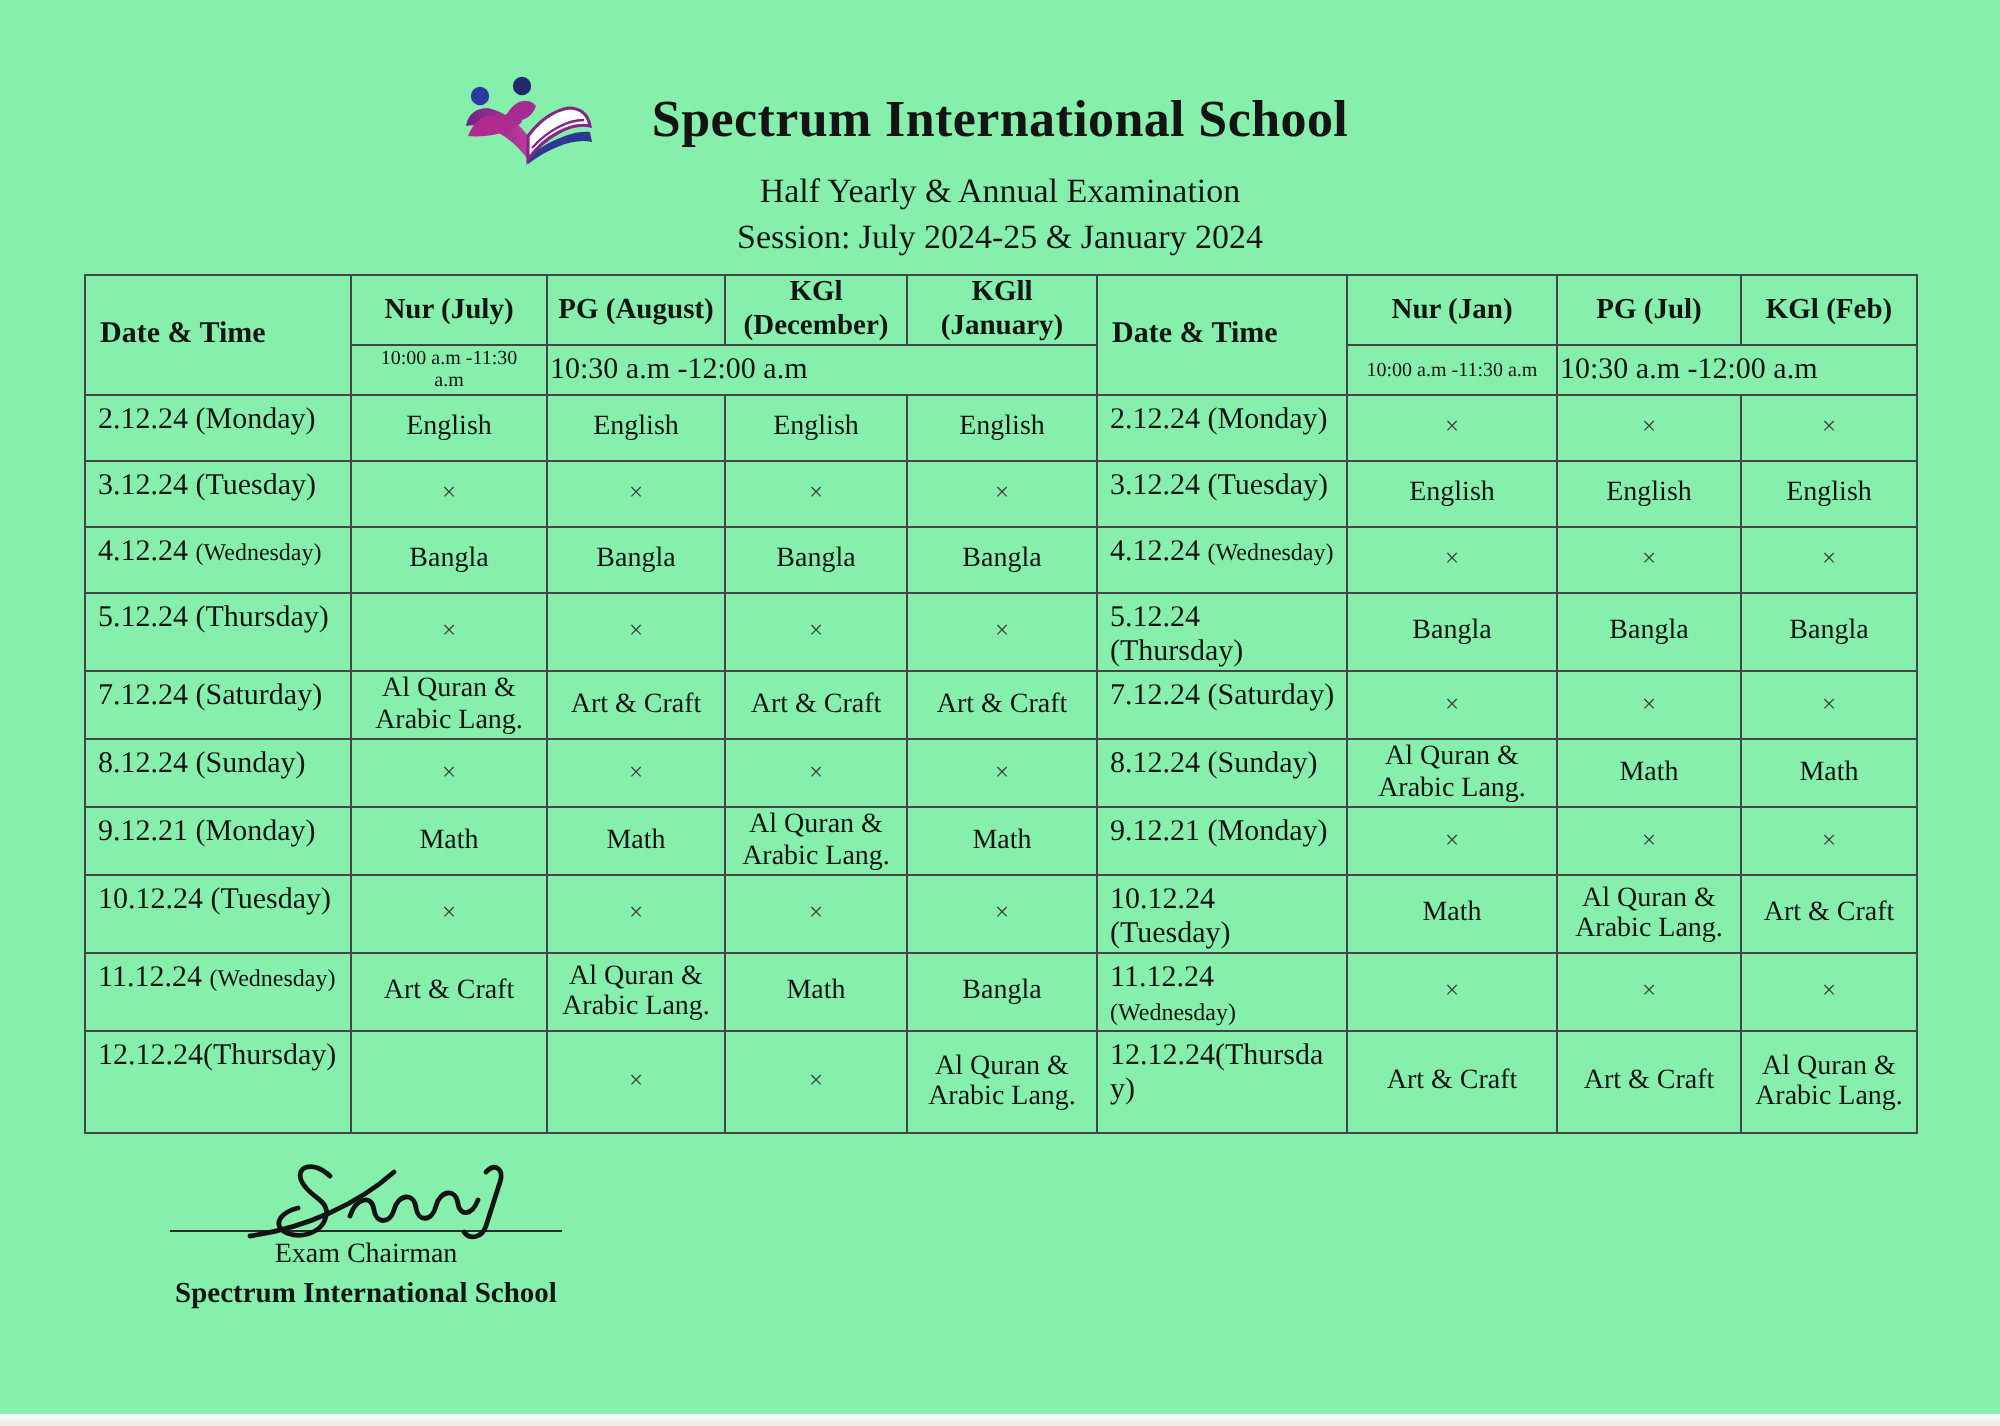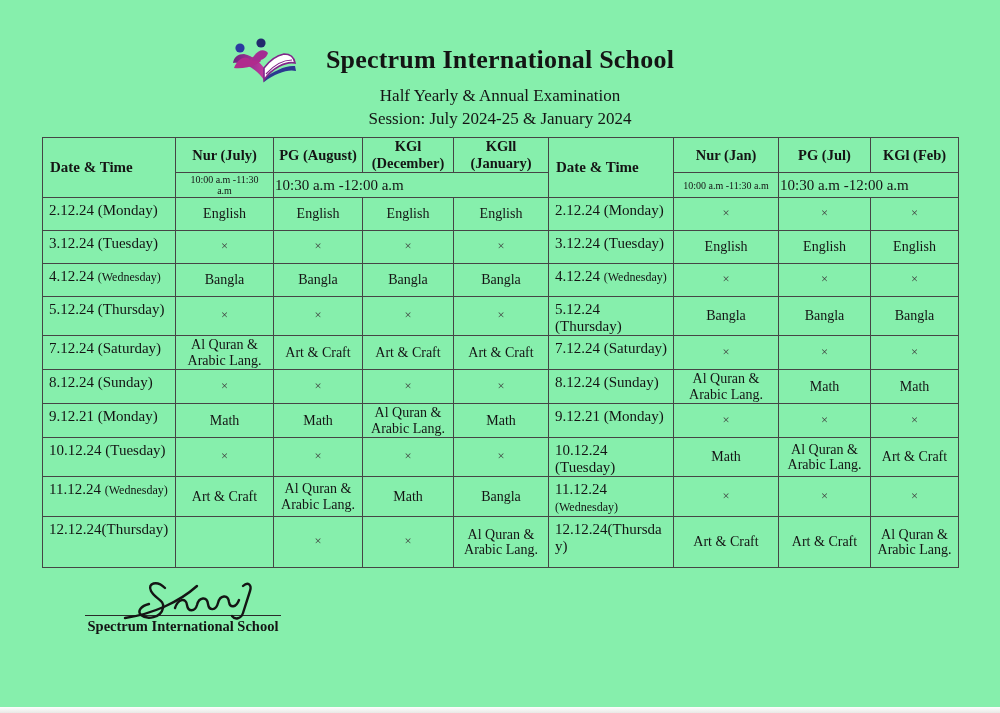--- a/index.html
+++ b/index.html
@@ -221,16 +221,17 @@
   <footer class="sig-block">
     <svg class="signature-svg" width="165" height="42" viewBox="0 0 165 42">
       <g fill="none" stroke="#141414" stroke-width="2.4" stroke-linecap="round">
         <path d="M6,38 C34,34 60,22 78,6"></path>
         <path d="M46,8 C38,0 28,3 32,11 C36,19 46,20 44,28 C42,38 28,40 22,35 C18,31 22,26 30,24"></path>
         <path d="M56,28 c3,-9 11,-11 12,-3 c1,7 8,7 10,0 c2,-8 10,-9 11,-1 c1,7 8,7 10,-1 c2,-8 10,-9 11,-1 c1,6 7,6 10,-2"></path>
         <path d="M124,6 c5,-5 9,-1 7,5 l-7,22 c-2,6 -8,7 -11,3"></path>
       </g>
     </svg>
     <div class="sig-line"></div>
+    <div class="sig-title">Exam Chairman</div>
     <div class="sig-org">Spectrum International School</div>
   </footer>
 
 </div>
 
 </body></html>

